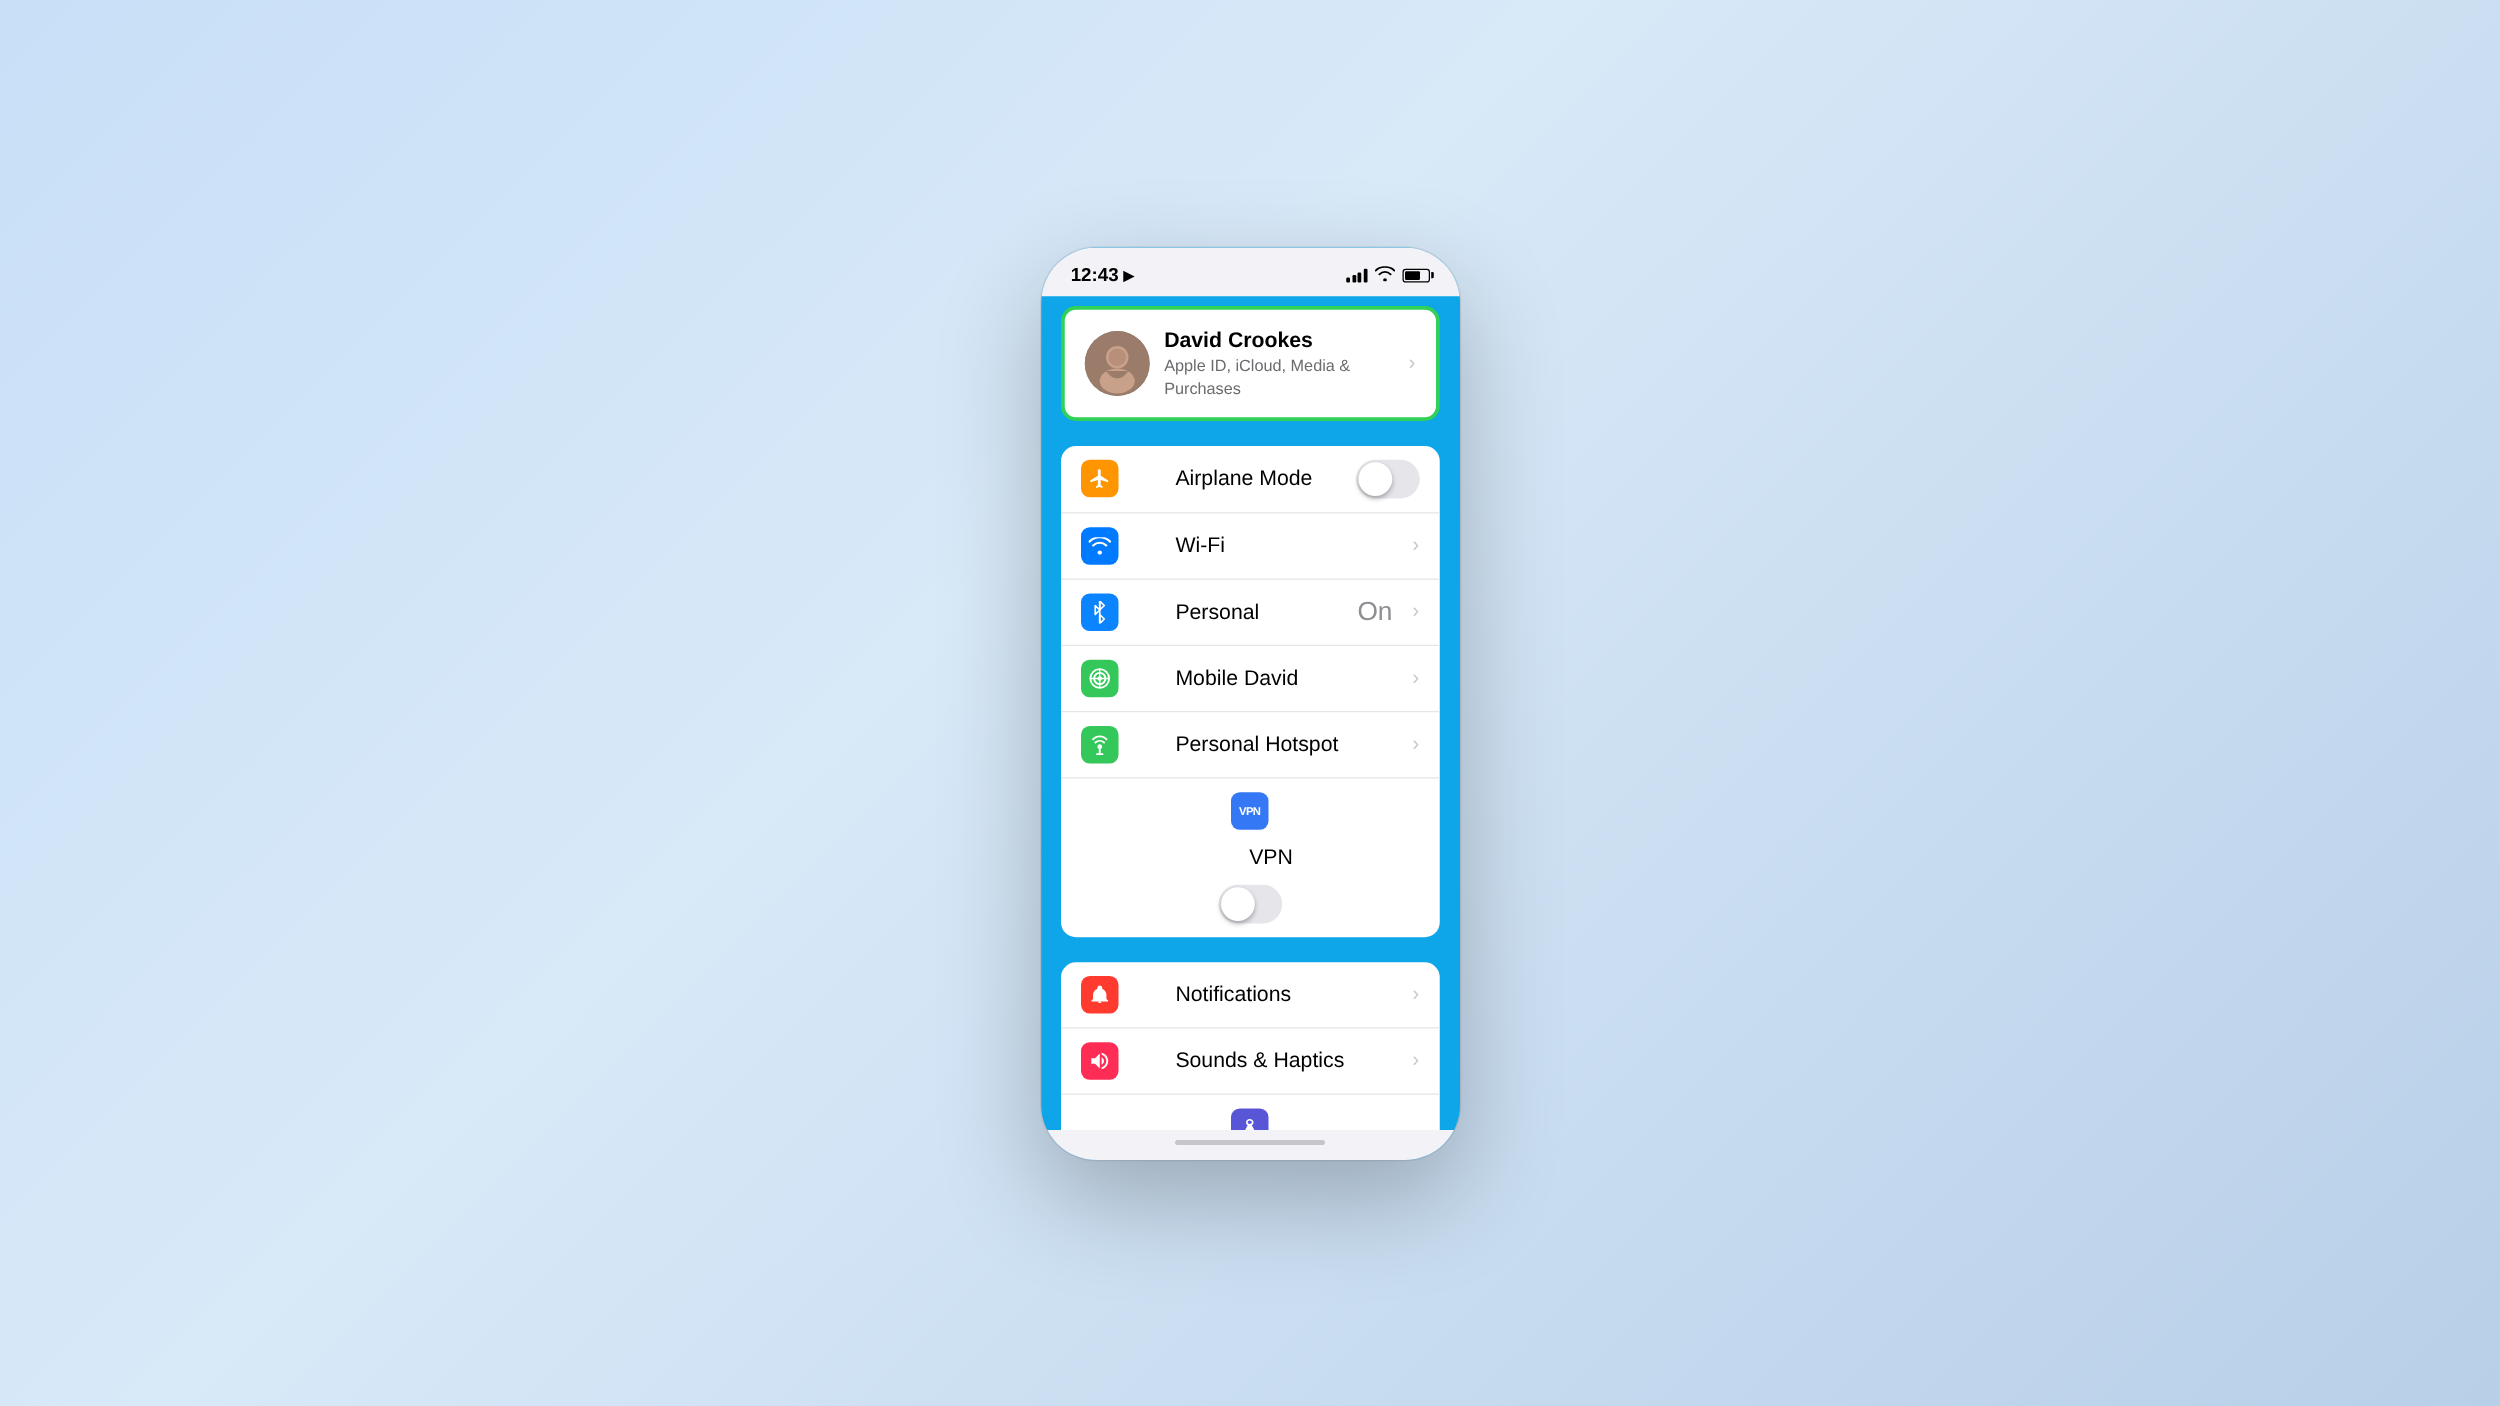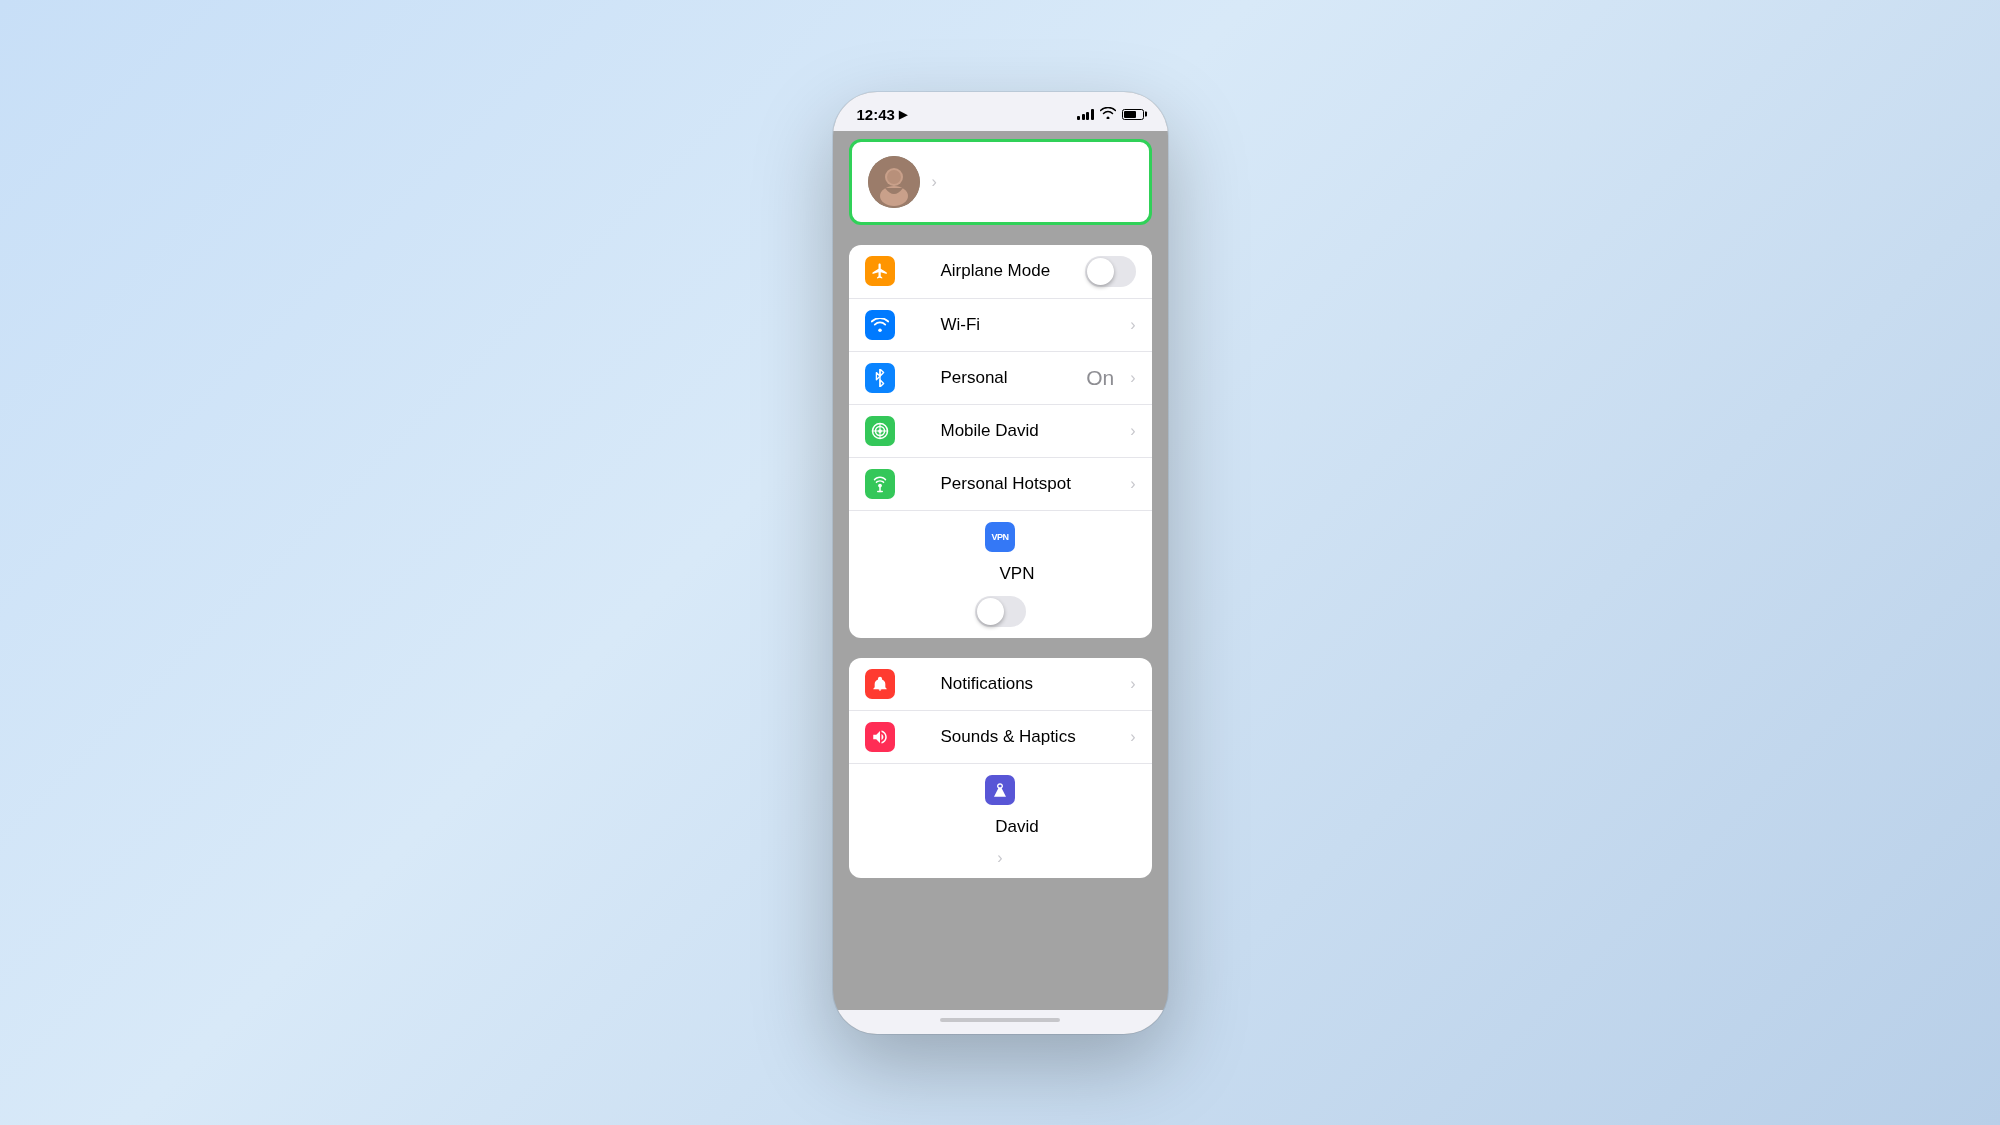--- a/index.html
+++ b/index.html
@@ -10,22 +10,22 @@
       background: linear-gradient(135deg, #c8dff7 0%, #d8e9f8 40%, #b8cfe8 100%);
       display: flex;
       align-items: center;
       justify-content: center;
       font-family: -apple-system, BlinkMacSystemFont, 'SF Pro Display', 'Helvetica Neue', Arial, sans-serif;
       overflow: hidden;
     }
 
     .phone-container {
       width: 335px;
-      height: 942px;
-      background: #a3a3a3;
+      height: 730px;
+      background: #0ea5e9;
       border-radius: 44px;
       overflow: hidden;
       box-shadow: 0 30px 80px rgba(0,0,0,0.25), 0 0 0 1px rgba(0,0,0,0.08);
       display: flex;
       flex-direction: column;
       position: relative;
     }
 
     
     .status-bar {
@@ -294,20 +294,24 @@
       <div class="profile-avatar">
 
         <svg class="avatar-svg" viewBox="0 0 52 52">
           <circle cx="26" cy="26" r="26" fill="#9b7c6a"></circle>
           <circle cx="26" cy="21" r="9" fill="#c9a08a"></circle>
           <ellipse cx="26" cy="40" rx="14" ry="10" fill="#c9a08a"></ellipse>
           <circle cx="26" cy="21" r="7" fill="#b8907a"></circle>
           <path d="M17 32 Q26 44 35 32" fill="#9b7c6a"></path>
         </svg>
       </div>
+      <div class="profile-info">
+        <div class="profile-name">David Crookes</div>
+        <div class="profile-subtitle">Apple ID, iCloud, Media &amp; Purchases</div>
+      </div>
       <span class="chevron">›</span>
     </div>
 
     <div class="settings-group">
 
       <div class="settings-row">
         <div class="settings-icon icon-orange">
           <svg width="18" height="18" viewBox="0 0 24 24" fill="white">
             <path d="M21 16v-2l-8-5V3.5c0-.83-.67-1.5-1.5-1.5S10 2.67 10 3.5V9l-8 5v2l8-2.5V19l-2 1.5V22l3.5-1 3.5 1v-1.5L13 19v-5.5l8 2.5z"></path>
           </svg>

